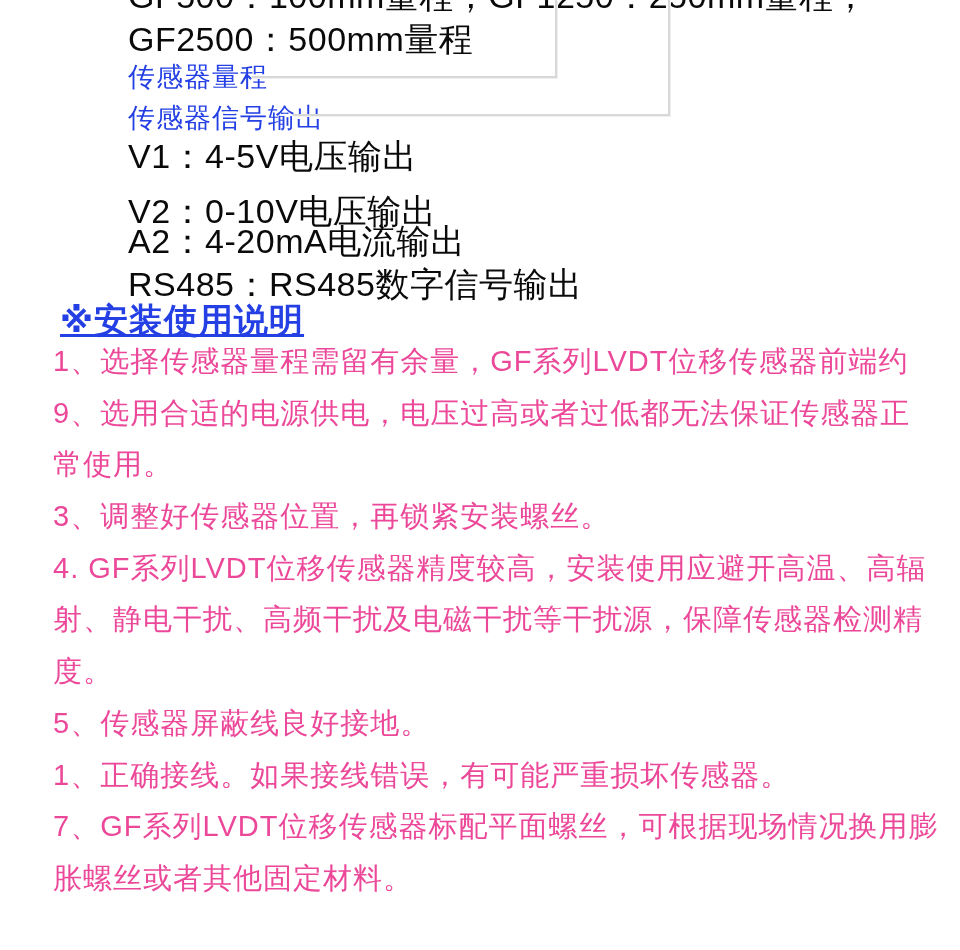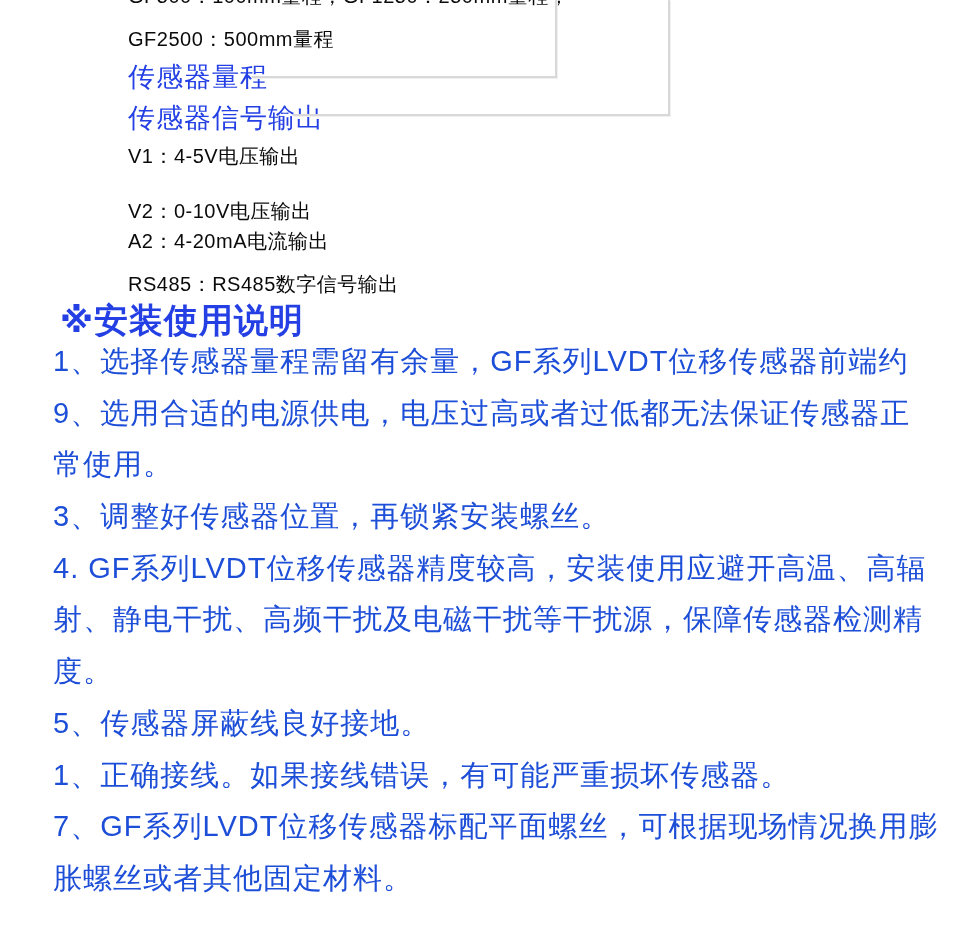--- a/index.html
+++ b/index.html
@@ -15,21 +15,21 @@
     position: relative;
     width: 960px;
     height: 950px;
     background: #ffffff;
     overflow: hidden;
   }
   
   .spec-line {
     position: absolute;
     left: 128px;
-    font-size: 20px;
+    font-size: 34px;
     line-height: 30px;
     color: #0a0a0a;
     white-space: nowrap;
     letter-spacing: 0.5px;
   }
   .spec-cut { top: -19px; }
   .spec-gf2500 { top: 24px; }
   .blue-label {
     position: absolute;
     left: 128px;
@@ -61,32 +61,33 @@
   .install-heading {
     position: absolute;
     left: 60px;
     top: 300px;
     font-size: 34px;
     line-height: 40px;
     font-weight: bold;
     color: #2440e4;
     white-space: nowrap;
     letter-spacing: 1px;
+    text-decoration: underline;
   }
   .install-body {
     position: absolute;
     left: 53px;
     top: 336px;
     width: 880px;
   }
   .install-line {
     font-size: 29px;
     line-height: 51.7px;
     height: 51.7px;
-    color: #1d4ed8;
+    color: #ec4899;
     white-space: nowrap;
     letter-spacing: 1px;
   }
 </style>
 </head>
 <body>
 
 <div class="page">
 
   <div class="spec-line spec-cut">GF500：100mm量程；GF1250：250mm量程；</div>

